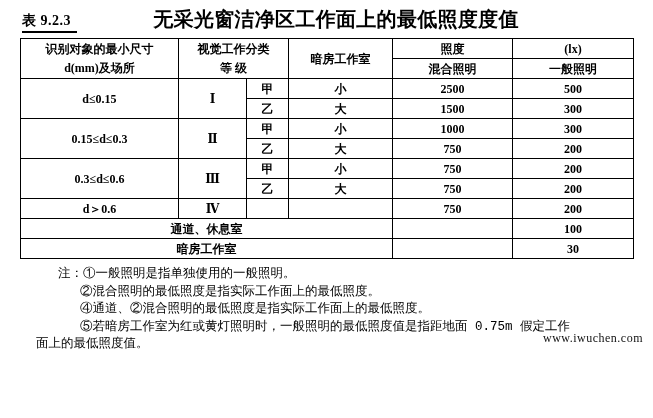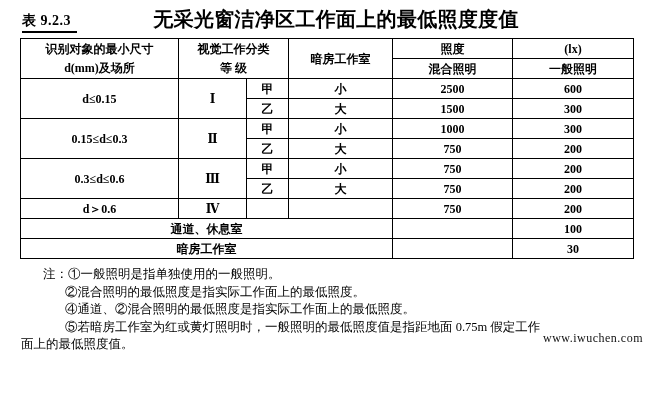--- a/index.html
+++ b/index.html
@@ -66,23 +66,24 @@
     font-size: 12px;
   }
   table.grid td.hdr, table.grid th {
     font-weight: bold;
   }
   .noborder-bottom { border-bottom: none !important; }
   .noborder-top { border-top: none !important; }
   
   .notes {
     margin: 7px 12px 0 0;
-    padding: 0 20px 0 21px;
+    padding: 0 20px 0 36px;
     font-size: 12.5px;
     line-height: 17.5px;
+    font-family: Liberation Mono, monospace;
   }
   .notes p {
     margin: 0;
     text-indent: 0;
   }
   .note-first { padding-left: 22px; text-indent: -22px; }
   .note-item { padding-left: 44px; text-indent: -22px; }
   .note-cont { padding-left: 0; text-indent: 0; }
   
   .footer {
@@ -130,21 +131,21 @@
         <td class="hdr">混合照明</td>
         <td class="hdr">一般照明</td>
       </tr>
 
       <tr>
         <td rowspan="2">d≤0.15</td>
         <td rowspan="2">Ⅰ</td>
         <td>甲</td>
         <td>小</td>
         <td>2500</td>
-        <td>600</td>
+        <td>500</td>
       </tr>
       <tr>
         <td>乙</td>
         <td>大</td>
         <td>1500</td>
         <td>300</td>
       </tr>
 
       <tr>
         <td rowspan="2">0.15≤d≤0.3</td>

